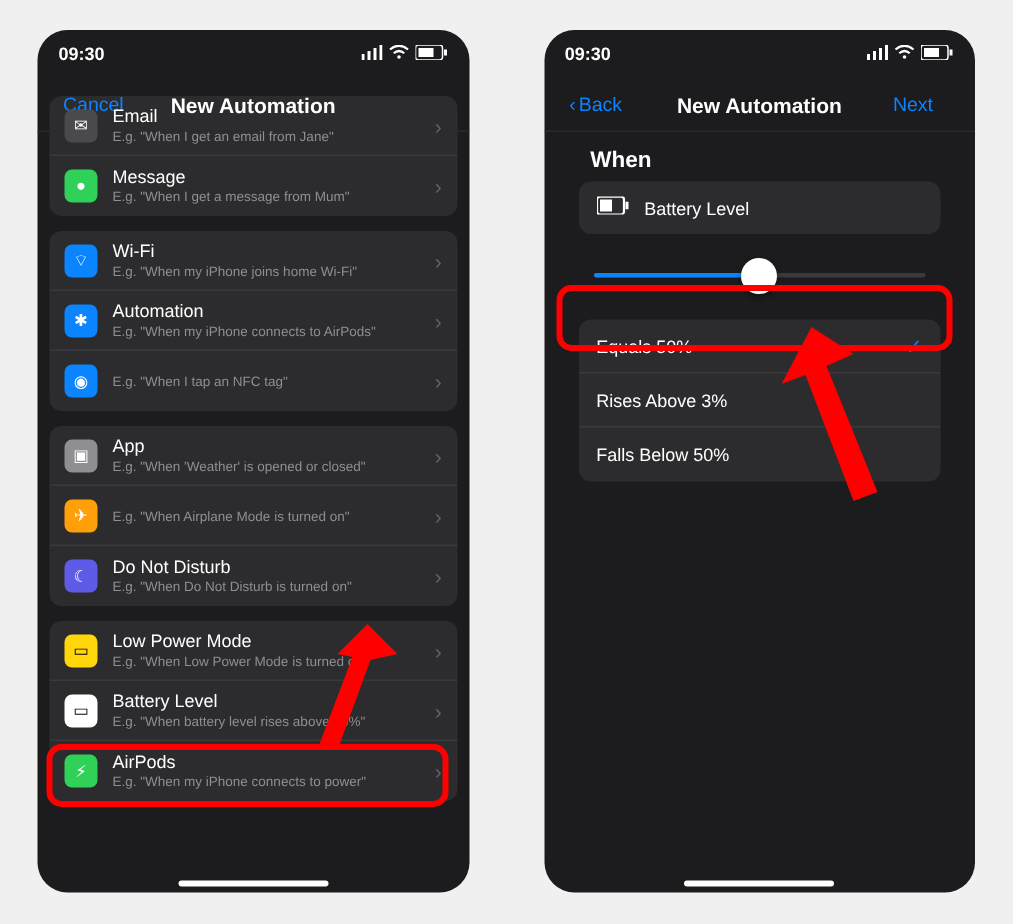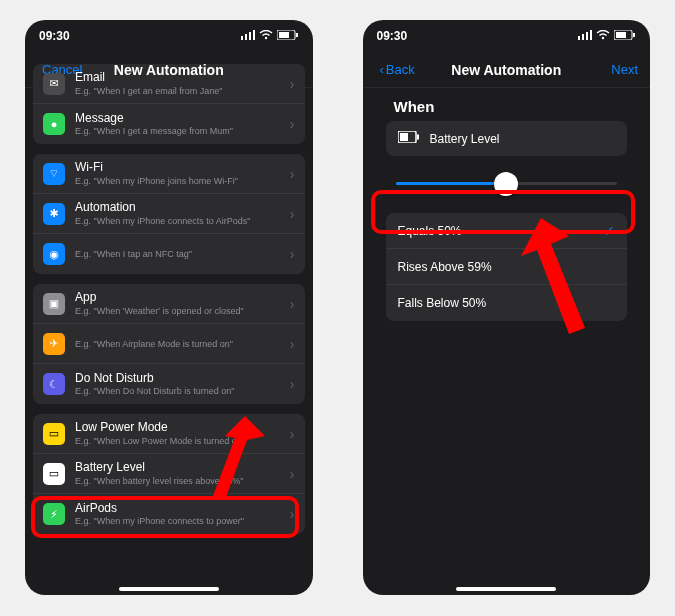--- a/index.html
+++ b/index.html
@@ -24,21 +24,21 @@
     height: 32px;
     display: flex; align-items: center; justify-content: space-between;
     padding: 0 14px; font-size: 12px; font-weight: 600;
   }
   .status-icons { display: flex; gap: 4px; align-items: center; }
   .header {
     height: 36px; display: flex; align-items: center; justify-content: center;
     position: relative; border-bottom: 1px solid #2a2a2c;
   }
   .header .left { position: absolute; left: 17px; color: #0a84ff; font-size: 13px; display:flex; align-items:center; gap:2px;}
-  .header .right { position: absolute; right: 12px; color: #0a84ff; font-size: 13px; }
+  .header .right { position: absolute; right: 28px; color: #0a84ff; font-size: 13px; }
   .header .title { font-size: 14px; font-weight: 600; }
   .content { flex: 1; overflow: hidden; padding: 0 8px; }
   .group { margin-top: 10px; background: #2c2c2e; border-radius: 8px; overflow: hidden; }
   .row {
     display: flex; align-items: center; gap: 10px;
     padding: 6px 10px; min-height: 40px; position: relative;
     border-bottom: 1px solid #3a3a3c;
   }
   .row:last-child { border-bottom: none; }
   .row .ico {
@@ -273,21 +273,21 @@
         <div class="slider-thumb" id="slider-thumb" style="left: 50%;"></div>
       </div>
     </div>
 
     <div class="group options" id="options-group">
         <div class="row">
           <span class="lbl">Equals 50%</span>
           <span class="check" style="margin-left: auto;">✓</span>
         </div>
         <div class="row">
-          <span class="lbl">Rises Above 59%</span>
+          <span class="lbl">Rises Above 3%</span>
         </div>
         <div class="row">
           <span class="lbl">Falls Below 50%</span>
         </div>
       </div>
   </div>
 
   <div class="highlight" style="left:8px; top:170px; width:264px; height:44px;"></div>
   <svg class="arrow" style="left:148px; top:198px; width:90px; height:120px;">
     <polygon points="30,0 58,18 40,26 74,110 58,116 26,32 10,38" fill="#ff0000"></polygon>

